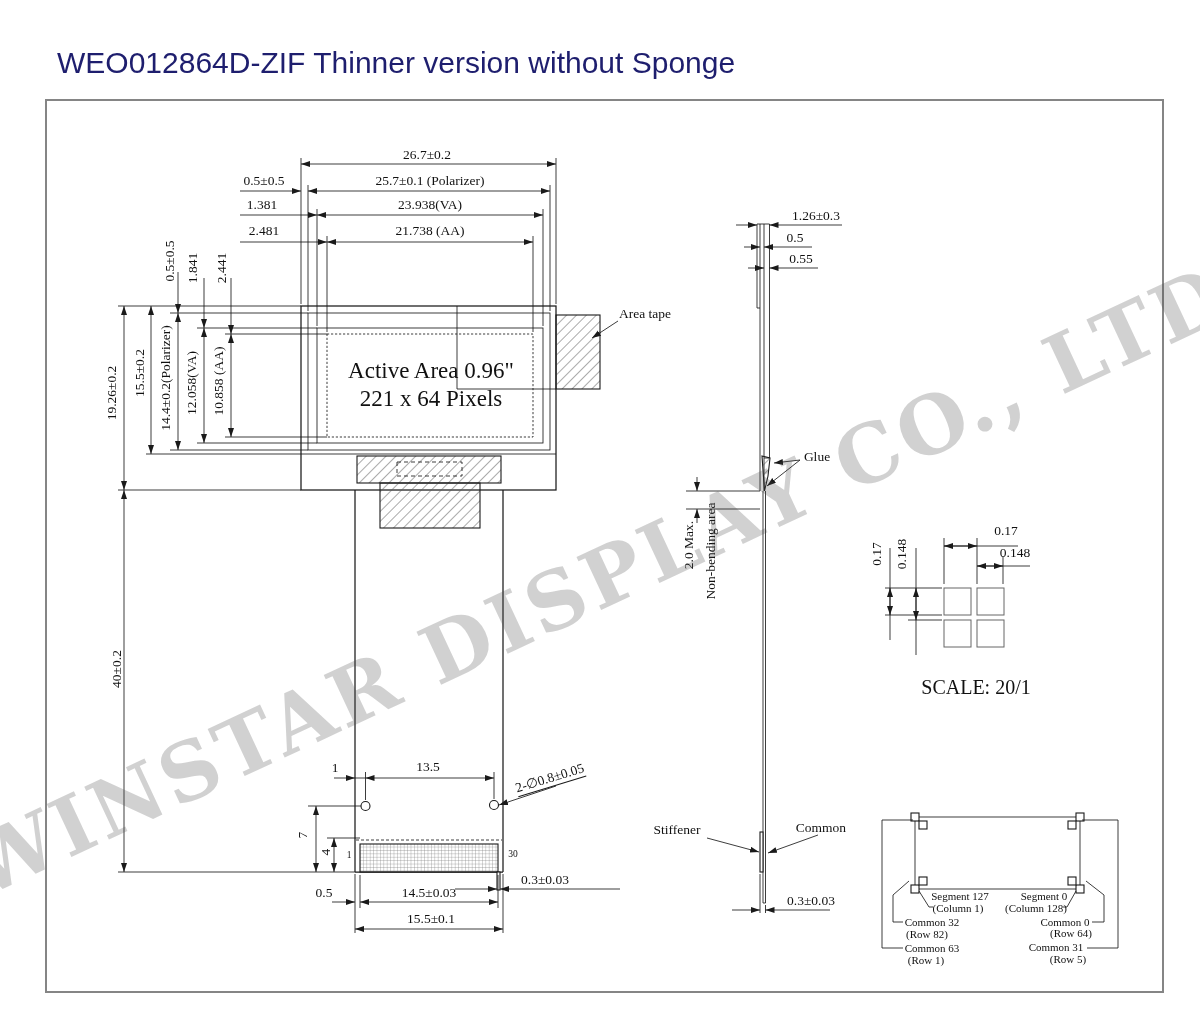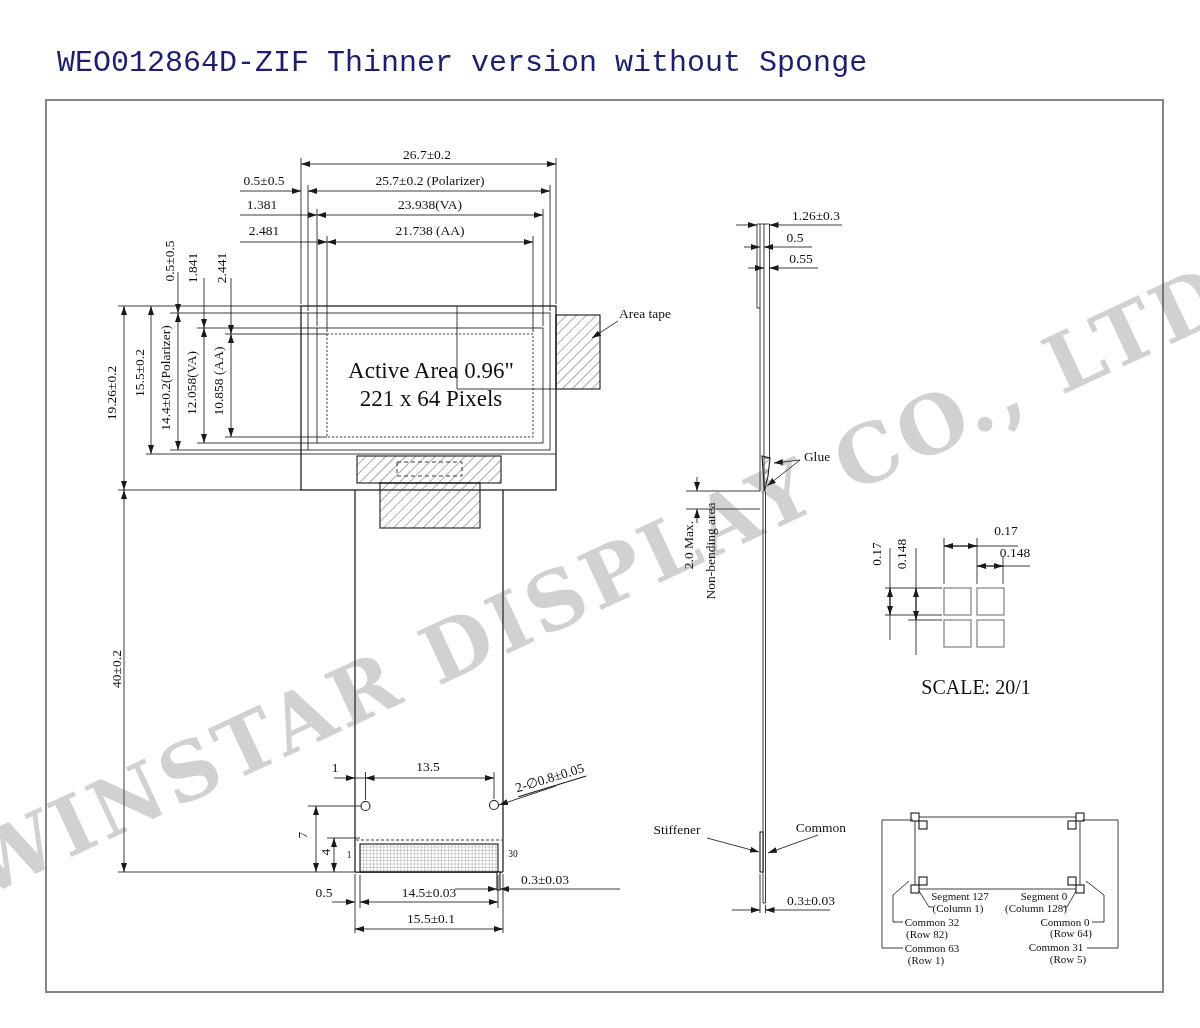--- a/index.html
+++ b/index.html
@@ -1,18 +1,18 @@
 <!DOCTYPE html>
 <html><head>
 <meta charset="utf-8">
 <style>
   html,body{margin:0;padding:0;background:#fff;}
   #stage{position:relative;width:1200px;height:1028px;background:#fff;overflow:hidden;
          font-family:"Liberation Serif",serif;color:#111;}
-  .ttl{position:absolute;left:57px;top:46px;font-family:Liberation Mono, monospace;
+  .ttl{position:absolute;left:57px;top:46px;font-family:Liberation Sans, sans-serif;
        font-size:30px;font-weight:500;color:#1e1e6e;letter-spacing:0px;white-space:nowrap;}
   .wm{position:absolute;left:610px;top:575px;transform:translate(-50%,-50%) rotate(-25deg);
       font-family:"DejaVu Serif",serif;font-weight:bold;font-size:80px;letter-spacing:4px;
       color:rgba(70,70,70,0.25);white-space:nowrap;z-index:6;pointer-events:none;}
   .lbl{position:absolute;font-size:13.5px;line-height:1;white-space:nowrap;
        transform:translate(-50%,-50%);z-index:4;}
   .rot{transform:translate(-50%,-50%) rotate(-90deg);}
   .big{font-size:23px;}
   .sm{font-size:9.5px;}
   .pin{font-size:11px;font-weight:normal;}
@@ -211,21 +211,21 @@
     <polyline points="1086,881 1104,895 1104,922 1092,922" class="d"></polyline>
     <polyline points="919,891 929,907 933,907" class="d"></polyline>
     <polyline points="1076,891 1067,907 1063,907" class="d"></polyline>
   </g>
 </svg>
 
 <div class="ttl">WEO012864D-ZIF Thinner version without Sponge</div>
 <div class="wm">WINSTAR DISPLAY CO., LTD.</div>
 
 <div class="lbl" style="left:427px;top:155px">26.7±0.2</div>
-<div class="lbl" style="left:430px;top:181px">25.7±0.2 (Polarizer)</div>
+<div class="lbl" style="left:430px;top:181px">25.7±0.1 (Polarizer)</div>
 <div class="lbl" style="left:430px;top:205px">23.938(VA)</div>
 <div class="lbl" style="left:430px;top:231px">21.738 (AA)</div>
 <div class="lbl" style="left:264px;top:181px">0.5±0.5</div>
 <div class="lbl" style="left:262px;top:205px">1.381</div>
 <div class="lbl" style="left:264px;top:231px">2.481</div>
 
 <div class="lbl rot" style="left:170px;top:261px">0.5±0.5</div>
 <div class="lbl rot" style="left:193px;top:268px">1.841</div>
 <div class="lbl rot" style="left:222px;top:268px">2.441</div>
 

